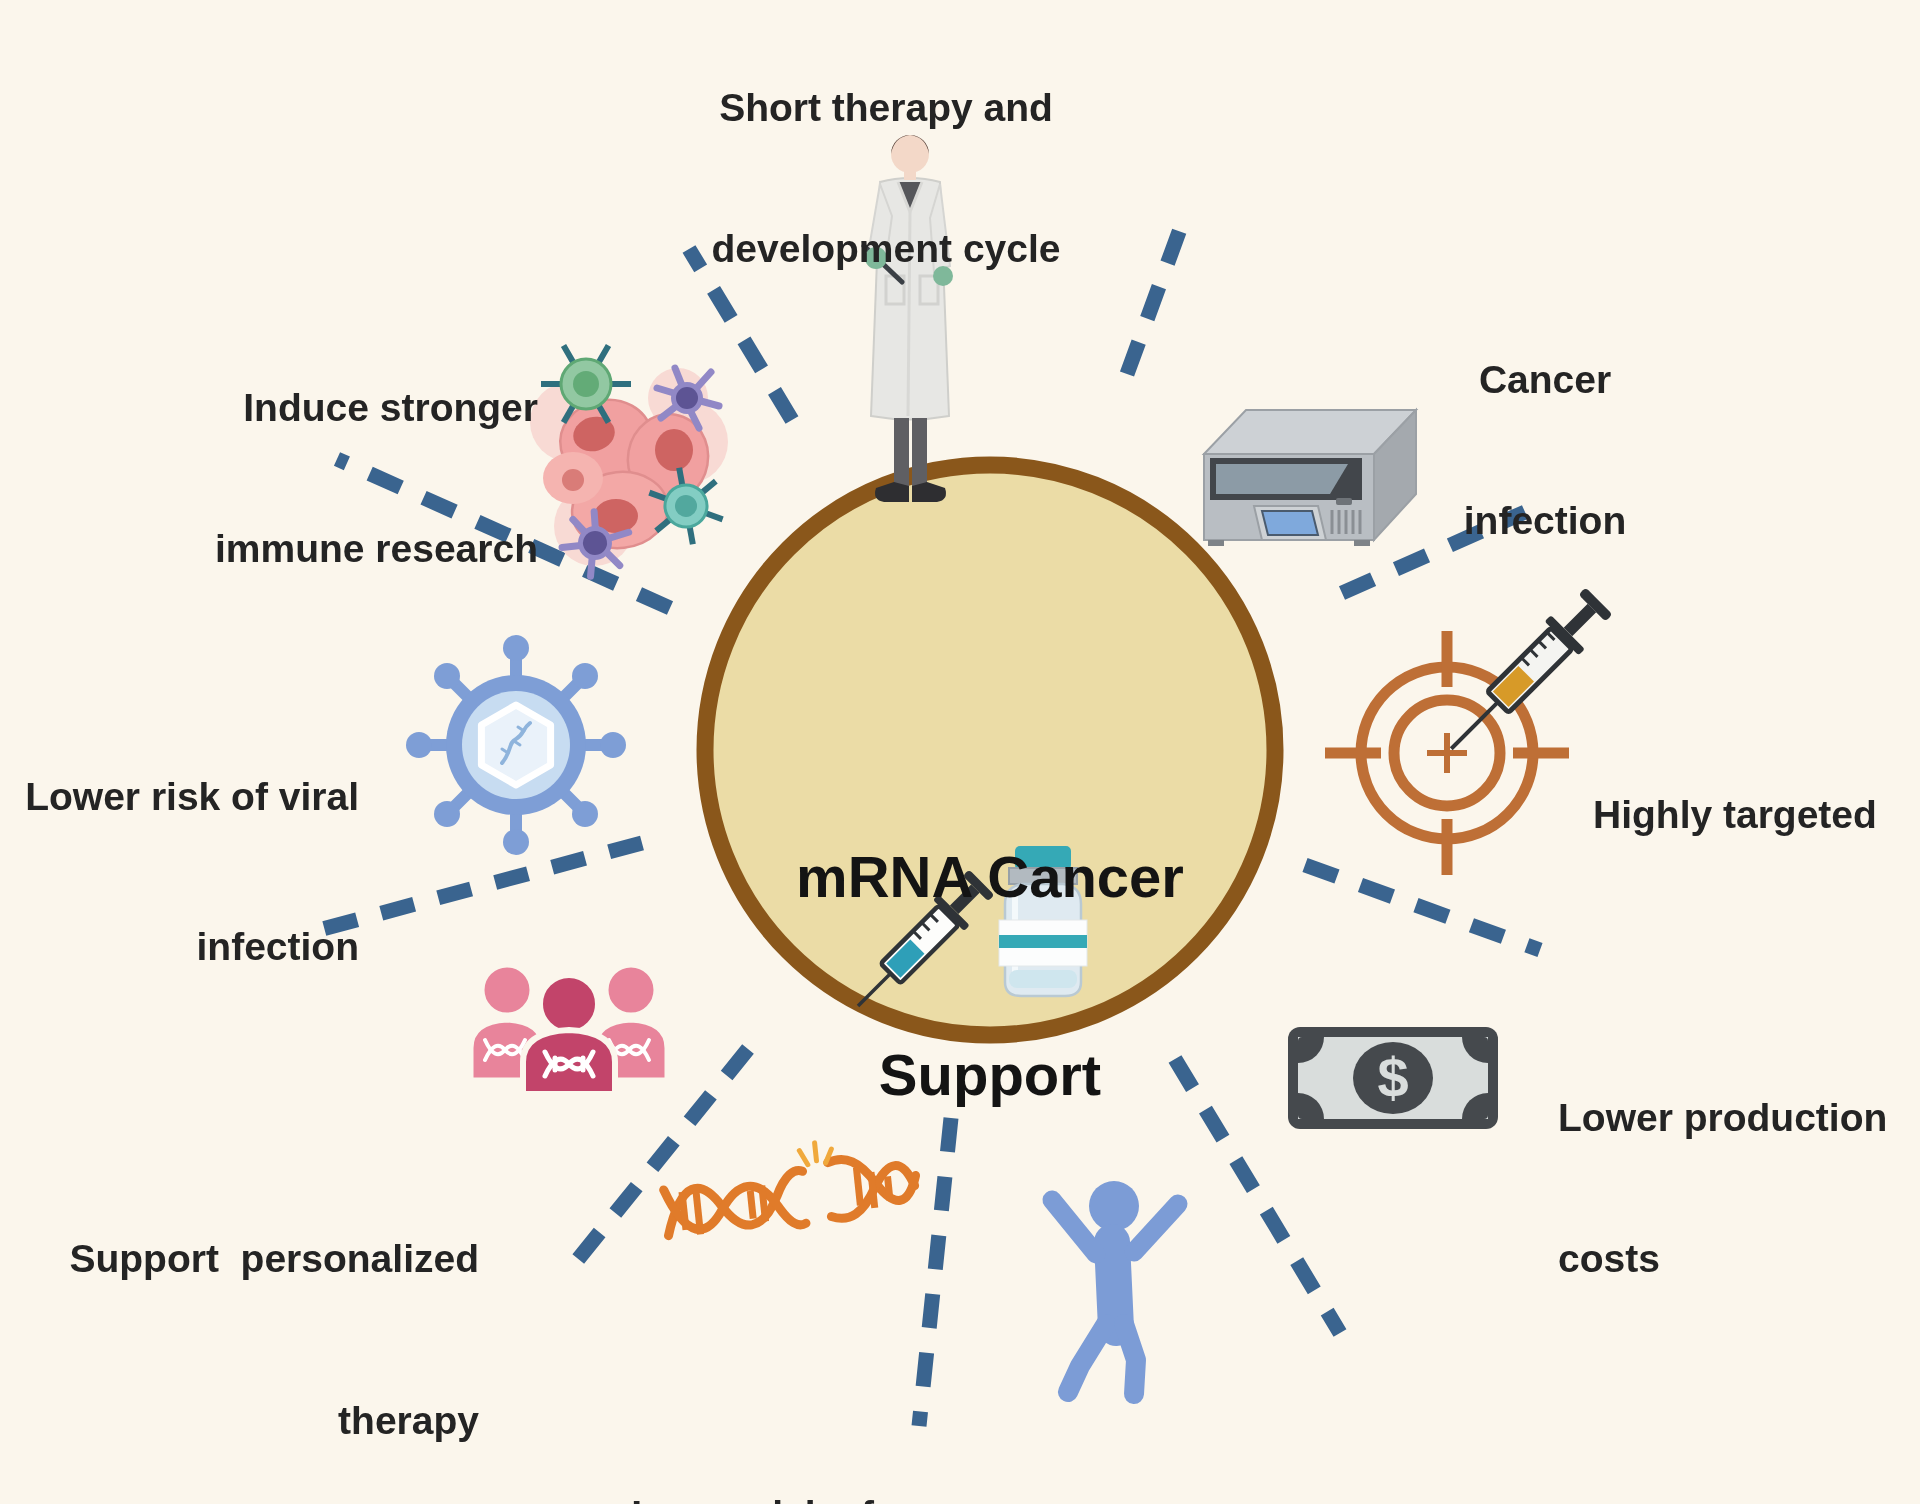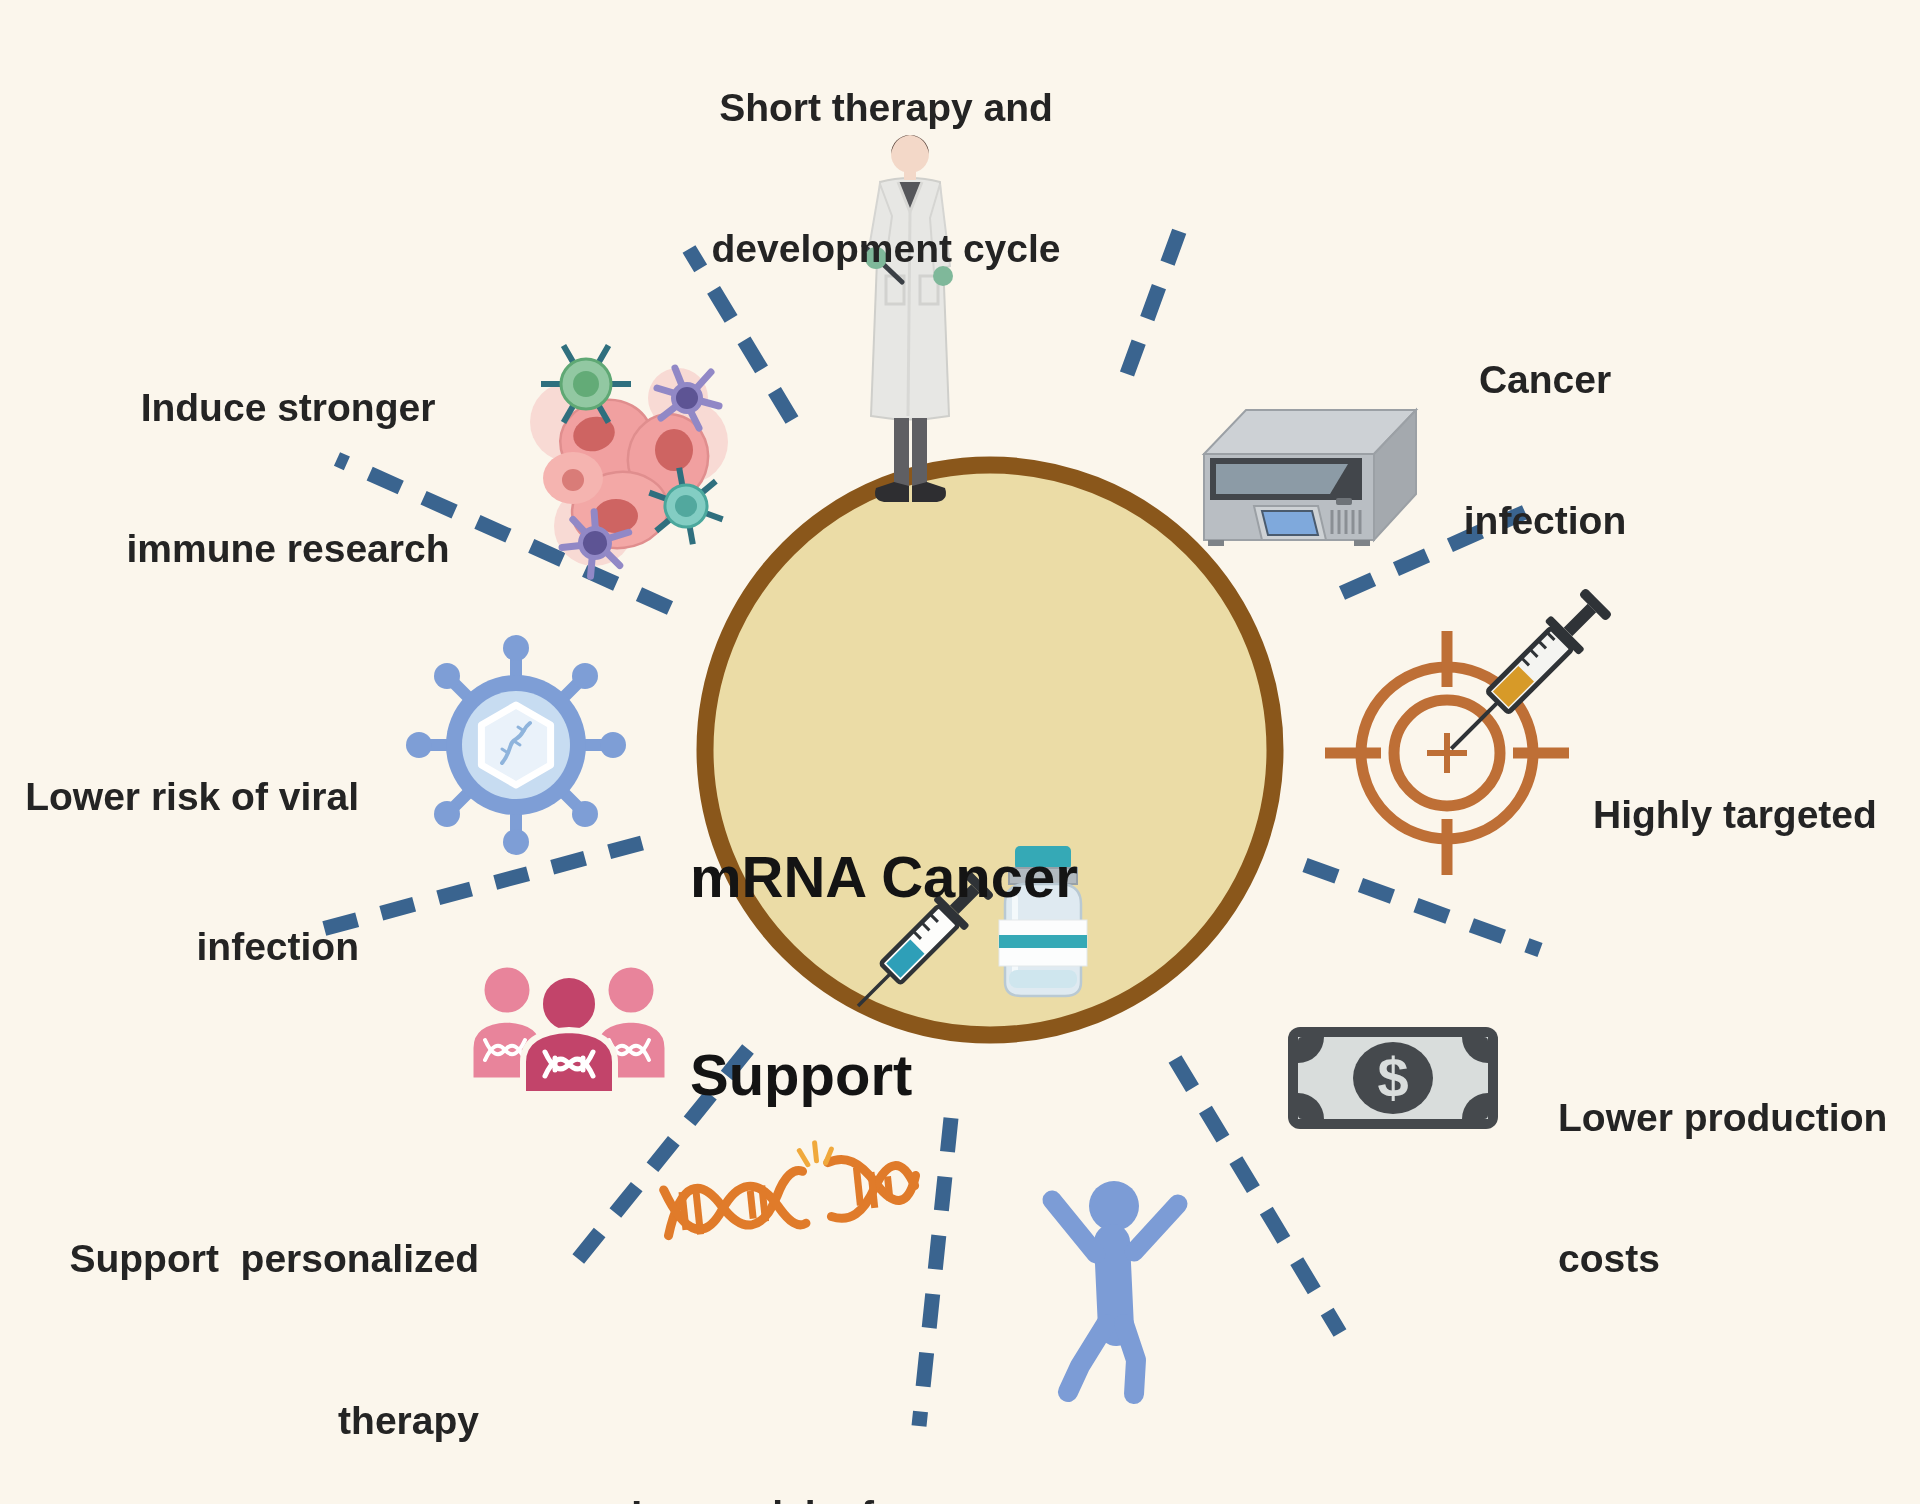--- a/index.html
+++ b/index.html
@@ -7,21 +7,21 @@
     position:relative;width:1920px;height:1504px;overflow:hidden;
     background:#FBF6EC;font-family:"Liberation Sans",sans-serif;
   }
   #art{position:absolute;left:0;top:0;width:1920px;height:1504px;}
   .lbl{
     position:absolute;font-weight:700;font-size:39px;line-height:47px;
     color:#242424;white-space:pre;letter-spacing:0;
   }
   .lbl div{white-space:pre;}
   .center-title{
-    position:absolute;left:690px;top:712px;width:600px;
+    position:absolute;left:690px;top:712px;width:600px;text-align:center;
     font-weight:700;font-size:58px;line-height:66px;color:#141414;white-space:pre;
   }
   .ta-c{text-align:center;}
   .ta-r{text-align:right;}
   .ta-l{text-align:left;}
 </style>
 </head>
 <body>
 
 <div id="canvas">
@@ -320,21 +320,21 @@
   <div class="center-title">
     <div>mRNA Cancer</div>
     <div>Support</div>
   </div>
 
   <div class="lbl ta-c" style="left:586px;top:-10px;width:600px;">
     <div>Short therapy and</div>
     <div>development cycle</div>
   </div>
 
-  <div class="lbl ta-c" style="left:38px;top:290px;width:500px;">
+  <div class="lbl ta-c" style="left:38px;top:290px;width:500px;text-align:right;">
     <div>Induce stronger</div>
     <div>immune research</div>
   </div>
 
   <div class="lbl ta-c" style="left:1345px;top:262px;width:400px;">
     <div>Cancer</div>
     <div>infection</div>
   </div>
 
   <div class="lbl ta-l" style="left:1593px;top:697px;width:330px;">

